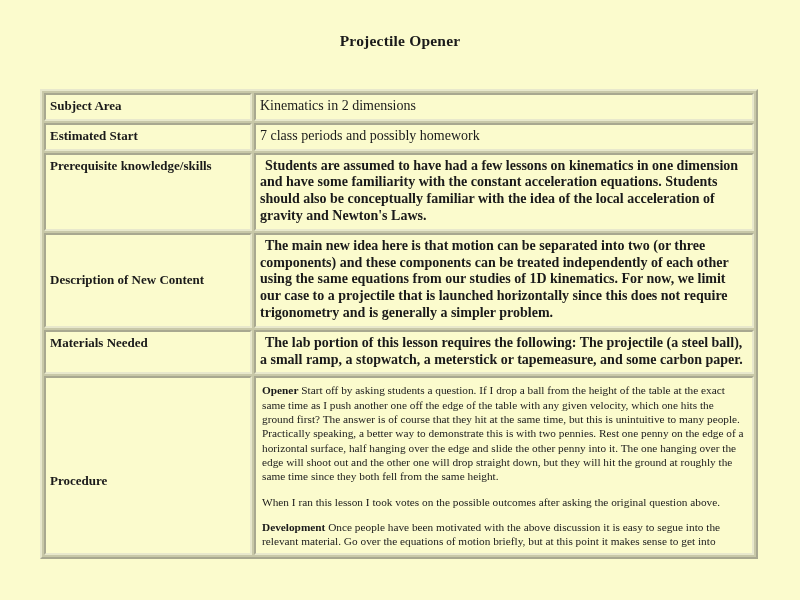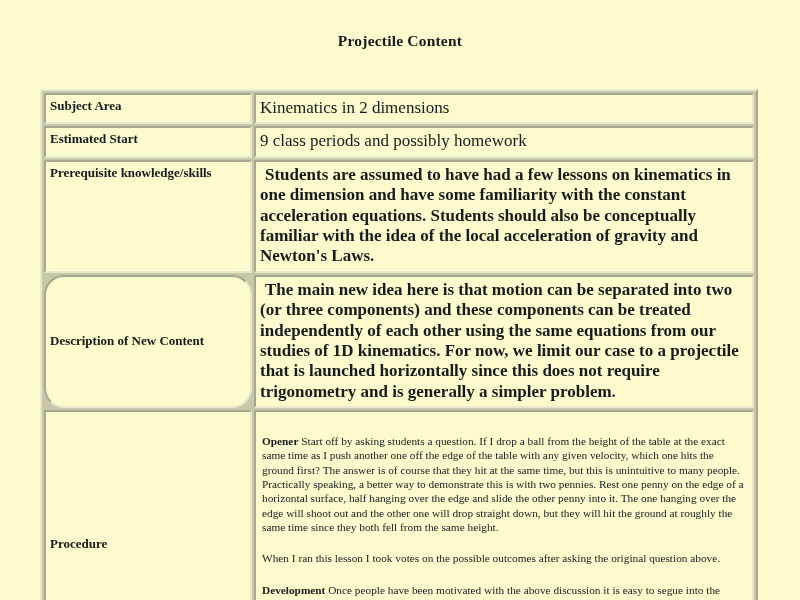--- a/index.html
+++ b/index.html
@@ -56,85 +56,88 @@
   td.label {
     width: 196px;
     font-weight: bold;
     font-size: 13px;
     line-height: 1.18;
     padding-left: 6px;
     padding-top: 5px;
   }
   td.label.mid {
     vertical-align: middle;
-    border-radius: 20px;
   }
   td.label.bottomish {
     vertical-align: bottom;
     padding-bottom: 64px;
   }
   td.content {
-    font-size: 17px;
+    font-size: 14px;
     line-height: 1.2;
     padding-left: 7px;
     padding-top: 4px;
   }
   td.content.small {
     font-size: 11.3px;
     line-height: 1.27;
     padding-top: 5px;
     padding-left: 6px;
   }
   td.content.small p {
-    margin: 17px 0 11px 0;
+    margin: 0 0 11px 0;
   }
   td.content.small p:last-child {
     margin-bottom: 0;
   }
   .lead {
     font-weight: bold;
   }
   .indent-first {
     text-indent: 5px;
     font-weight: bold;
   }
 </style>
 </head>
 <body>
 
 <div class="page">
 
-  <h1 class="page-title">Projectile Content</h1>
+  <h1 class="page-title">Projectile Opener</h1>
 
   <div class="table-wrap">
     <table class="lesson">
       <tbody>
 
         <tr>
           <td class="label">Subject Area</td>
           <td class="content">Kinematics in 2 dimensions</td>
         </tr>
 
 
         <tr>
           <td class="label">Estimated Start</td>
-          <td class="content">9 class periods and possibly homework</td>
+          <td class="content">7 class periods and possibly homework</td>
         </tr>
 
         <tr>
           <td class="label">Prerequisite knowledge/skills</td>
           <td class="content indent-first">Students are assumed to have had a few lessons on kinematics in one dimension and have some familiarity with the constant acceleration equations. Students should also be conceptually familiar with the idea of the local acceleration of gravity and Newton's Laws.</td>
         </tr>
 
         <tr>
           <td class="label mid">Description of New Content</td>
           <td class="content indent-first">The main new idea here is that motion can be separated into two (or three components) and these components can be treated independently of each other using the same equations from our studies of 1D kinematics. For now, we limit our case to a projectile that is launched horizontally since this does not require trigonometry and is generally a simpler problem.</td>
         </tr>
 
 
+        <tr>
+          <td class="label">Materials Needed</td>
+          <td class="content indent-first">The lab portion of this lesson requires the following: The projectile (a steel ball), a small ramp, a stopwatch, a meterstick or tapemeasure, and some carbon paper.</td>
+        </tr>
 
         <tr>
           <td class="label bottomish">Procedure</td>
           <td class="content small">
             <p><span class="lead">Opener</span><span> Start off by asking students a question. If I drop a ball from the height of the table at the exact same time as I push another one off the edge of the table with any given velocity, which one hits the ground first? The answer is of course that they hit at the same time, but this is unintuitive to many people. Practically speaking, a better way to demonstrate this is with two pennies. Rest one penny on the edge of a horizontal surface, half hanging over the edge and slide the other penny into it. The one hanging over the edge will shoot out and the other one will drop straight down, but they will hit the ground at roughly the same time since they both fell from the same height.</span></p>
             <p><span>When I ran this lesson I took votes on the possible outcomes after asking the original question above.</span></p>
             <p><span class="lead">Development</span><span> Once people have been motivated with the above discussion it is easy to segue into the relevant material. Go over the equations of motion briefly, but at this point it makes sense to get into</span></p>
           </td>
         </tr>
 

